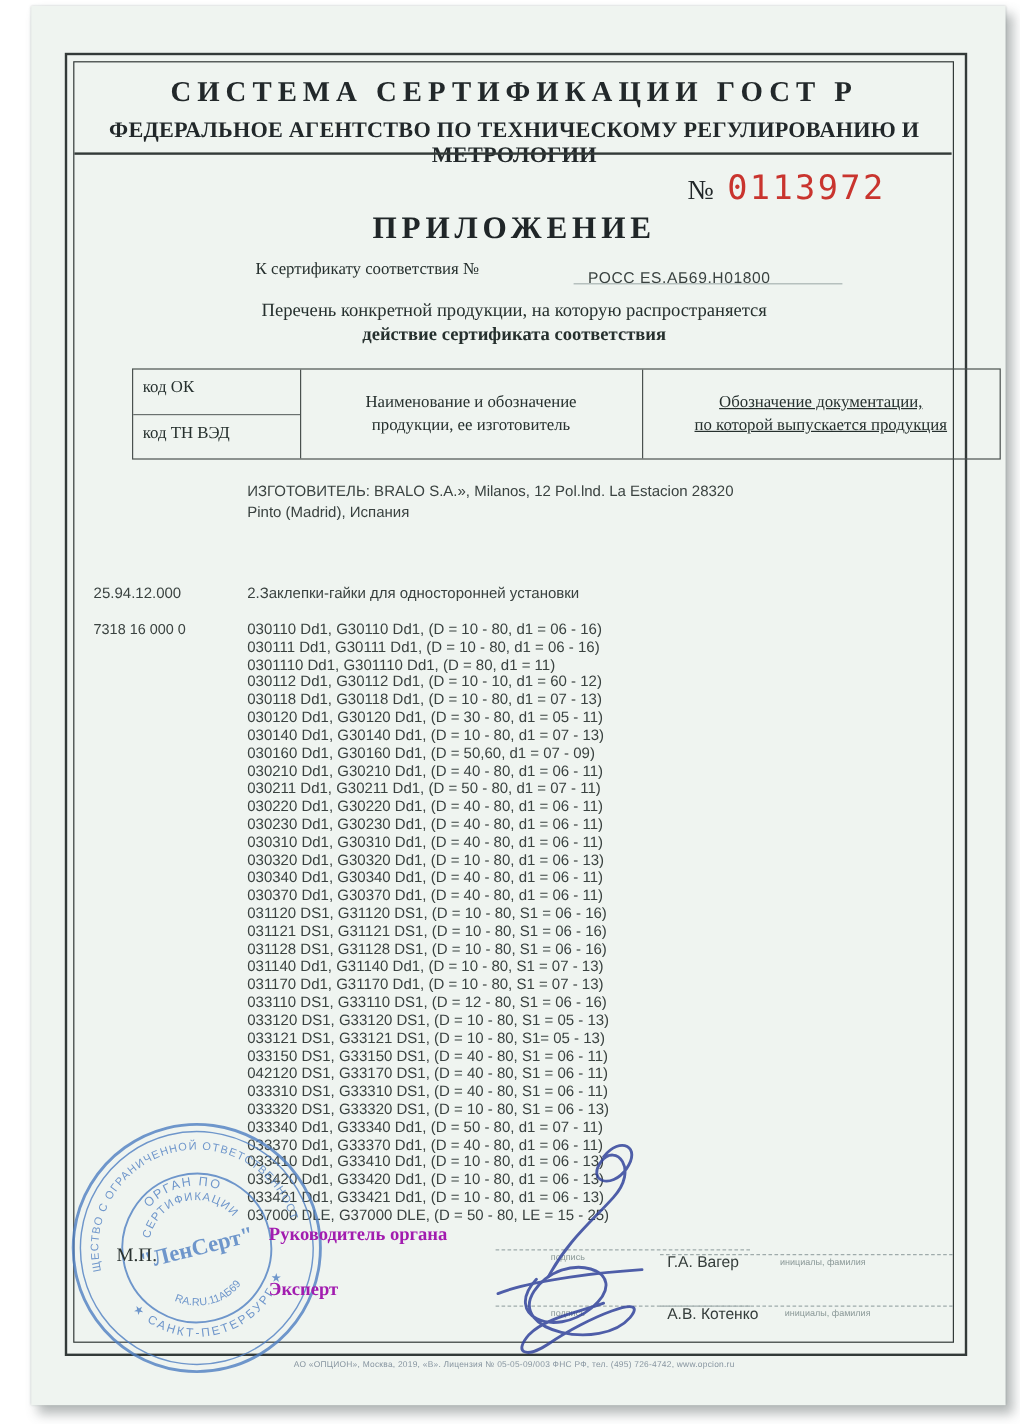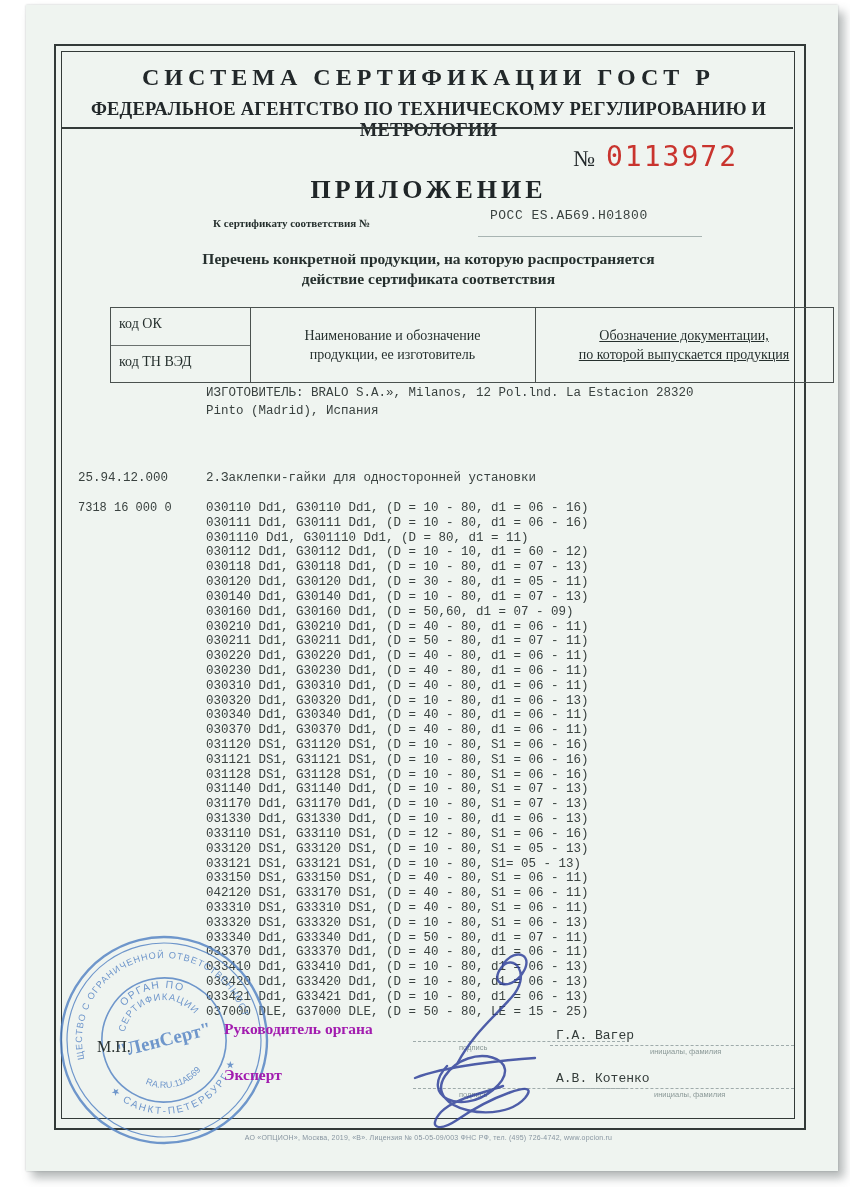--- a/index.html
+++ b/index.html
@@ -23,39 +23,39 @@
   .center-block{left:62px;width:733px;text-align:center;}
   .org-system{top:64px;font-size:24px;font-weight:bold;letter-spacing:5px;color:#22282a;}
   .org-agency{top:99px;font-size:18.5px;font-weight:bold;letter-spacing:.2px;color:#22282a;}
 
   .blank-no-label{left:573px;top:146px;font-size:23px;color:#22282a;}
   .blank-no{left:606px;top:140px;font-family:"DejaVu Sans Mono", monospace;
             font-size:28px;letter-spacing:2px;color:#c9342e;}
 
   .doc-title{top:175px;font-size:26px;font-weight:bold;letter-spacing:4px;color:#202628;}
 
-  .cert-label{left:213px;top:217px;font-size:11px;font-weight:bold;color:#26302e;}
+  .cert-label{left:213px;top:217px;font-size:14px;font-weight:normal;color:#26302e;}
   .cert-no{left:490px;top:208px;font-family:"Liberation Mono", monospace;font-size:13px;letter-spacing:.5px;color:#333;}
   .cert-underline{left:478px;top:236px;width:224px;border-top:1px solid #a8b4b2;height:0;}
 
-  .subtitle1{top:250px;font-size:15.5px;font-weight:bold;color:#26302e;}
+  .subtitle1{top:250px;font-size:15.5px;font-weight:normal;color:#26302e;}
   .subtitle2{top:270px;font-size:15.5px;font-weight:bold;color:#26302e;}
 
   
   .tbl{left:74px;top:307px;width:722px;height:74px;border:1.4px solid #4a514f;margin-left:36px;}
   .tbl .vline1{left:139px;top:0;height:74px;border-left:1.4px solid #4a514f;}
   .tbl .vline2{left:424px;top:0;height:74px;border-left:1.4px solid #4a514f;}
   .tbl .hsplit{left:0;top:37px;width:139px;border-top:1.2px solid #6a716f;height:0;}
   .tbl .cell{font-size:14px;color:#26302e;}
   .cell-ok{left:8px;top:8px;}
   .cell-tnved{left:8px;top:46px;}
   .cell-mid{left:139px;top:0;width:285px;height:74px;display:flex;align-items:center;justify-content:center;text-align:center;white-space:pre-line;line-height:19px;}
   .cell-right{left:424px;top:0;width:298px;height:74px;display:flex;align-items:center;justify-content:center;text-align:center;white-space:pre-line;line-height:19px;text-decoration:underline;}
 
-  .mono{font-family:Liberation Mono, monospace;color:#3a4240;}
+  .mono{font-family:Liberation Sans, sans-serif;color:#3a4240;margin-top:16px;}
   .manufacturer{left:206px;top:384px;font-size:12.5px;line-height:18px;white-space:pre-line;}
   .ok-code{left:78px;top:471px;font-size:12.5px;}
   .group-title{left:206px;top:471px;font-size:12.5px;}
   .tnved-code{left:78px;top:501px;font-size:12px;}
   .code-list{left:206px;top:501px;font-size:12.5px;line-height:14.82px;}
   .code-line{white-space:pre;}
 
   
   .role{font-size:15.5px;font-weight:bold;color:#a21caf;}
   .role-head{left:224px;top:1020px;}
@@ -137,21 +137,20 @@
     <div class="code-line">030230 Dd1, G30230 Dd1, (D = 40 - 80, d1 = 06 - 11)</div>
     <div class="code-line">030310 Dd1, G30310 Dd1, (D = 40 - 80, d1 = 06 - 11)</div>
     <div class="code-line">030320 Dd1, G30320 Dd1, (D = 10 - 80, d1 = 06 - 13)</div>
     <div class="code-line">030340 Dd1, G30340 Dd1, (D = 40 - 80, d1 = 06 - 11)</div>
     <div class="code-line">030370 Dd1, G30370 Dd1, (D = 40 - 80, d1 = 06 - 11)</div>
     <div class="code-line">031120 DS1, G31120 DS1, (D = 10 - 80, S1 = 06 - 16)</div>
     <div class="code-line">031121 DS1, G31121 DS1, (D = 10 - 80, S1 = 06 - 16)</div>
     <div class="code-line">031128 DS1, G31128 DS1, (D = 10 - 80, S1 = 06 - 16)</div>
     <div class="code-line">031140 Dd1, G31140 Dd1, (D = 10 - 80, S1 = 07 - 13)</div>
     <div class="code-line">031170 Dd1, G31170 Dd1, (D = 10 - 80, S1 = 07 - 13)</div>
-    <div class="code-line">031330 Dd1, G31330 Dd1, (D = 10 - 80, d1 = 06 - 13)</div>
     <div class="code-line">033110 DS1, G33110 DS1, (D = 12 - 80, S1 = 06 - 16)</div>
     <div class="code-line">033120 DS1, G33120 DS1, (D = 10 - 80, S1 = 05 - 13)</div>
     <div class="code-line">033121 DS1, G33121 DS1, (D = 10 - 80, S1= 05 - 13)</div>
     <div class="code-line">033150 DS1, G33150 DS1, (D = 40 - 80, S1 = 06 - 11)</div>
     <div class="code-line">042120 DS1, G33170 DS1, (D = 40 - 80, S1 = 06 - 11)</div>
     <div class="code-line">033310 DS1, G33310 DS1, (D = 40 - 80, S1 = 06 - 11)</div>
     <div class="code-line">033320 DS1, G33320 DS1, (D = 10 - 80, S1 = 06 - 13)</div>
     <div class="code-line">033340 Dd1, G33340 Dd1, (D = 50 - 80, d1 = 07 - 11)</div>
     <div class="code-line">033370 Dd1, G33370 Dd1, (D = 40 - 80, d1 = 06 - 11)</div>
     <div class="code-line">033410 Dd1, G33410 Dd1, (D = 10 - 80, d1 = 06 - 13)</div>

